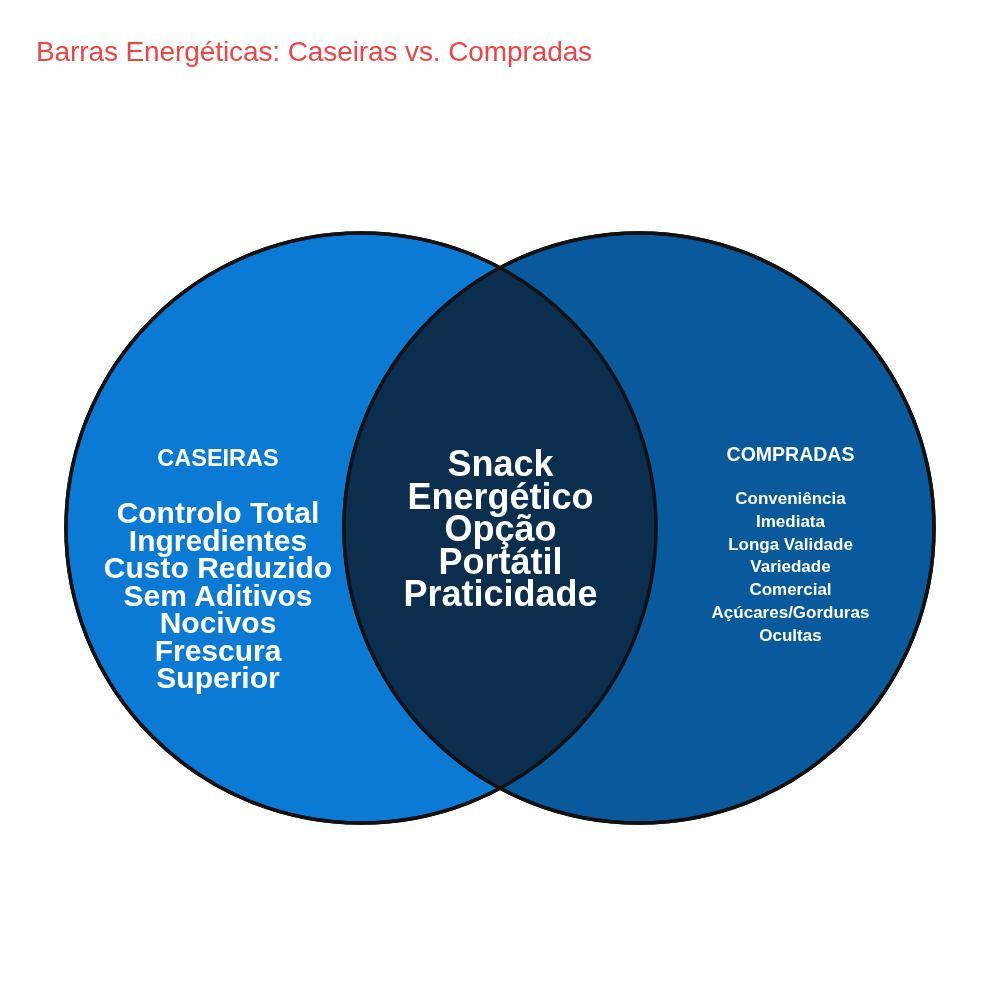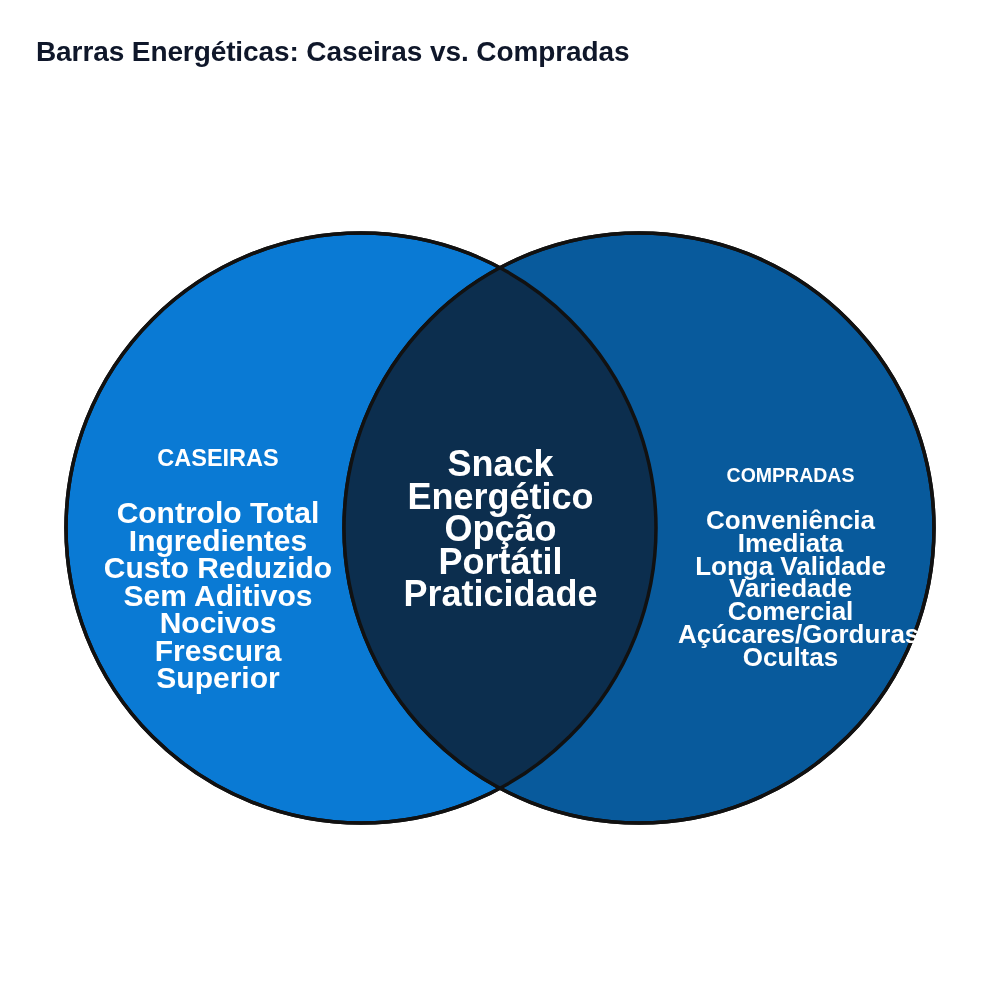--- a/index.html
+++ b/index.html
@@ -25,22 +25,22 @@
   }
 
   
   .title {
     position: absolute;
     left: 36px;
     top: 33px;
     width: 600px;
     font-size: 28px;
     line-height: 38px;
-    font-weight: bold;
-    color: #0f172a;
+    font-weight: normal;
+    color: #ef4444;
     letter-spacing: -0.1px;
     white-space: pre-line;
   }
 
   
   .venn-stage {
     position: absolute;
     left: 0;
     top: 0;
     width: 1000px;
@@ -90,35 +90,35 @@
   .label-center {
     left: 398px;
     top: 420px;
     width: 205px;
     font-size: 36px;
     line-height: 32.5px;
   }
 
   .label-right {
     left: 678px;
-    top: 413px;
+    top: 392px;
     width: 225px;
     font-size: 21px;
     line-height: 22.8px;
   }
 
   .label-right .head {
     display: block;
     font-size: 19.5px;
     line-height: 22.5px;
   }
 
   .label-right .body {
     display: block;
-    font-size: 26px;
+    font-size: 17px;
     line-height: 22.8px;
   }
 </style>
 </head>
 <body>
 
 <div id="canvas">
 
   <div class="title">Barras Energéticas: Caseiras vs. Compradas</div>
 

